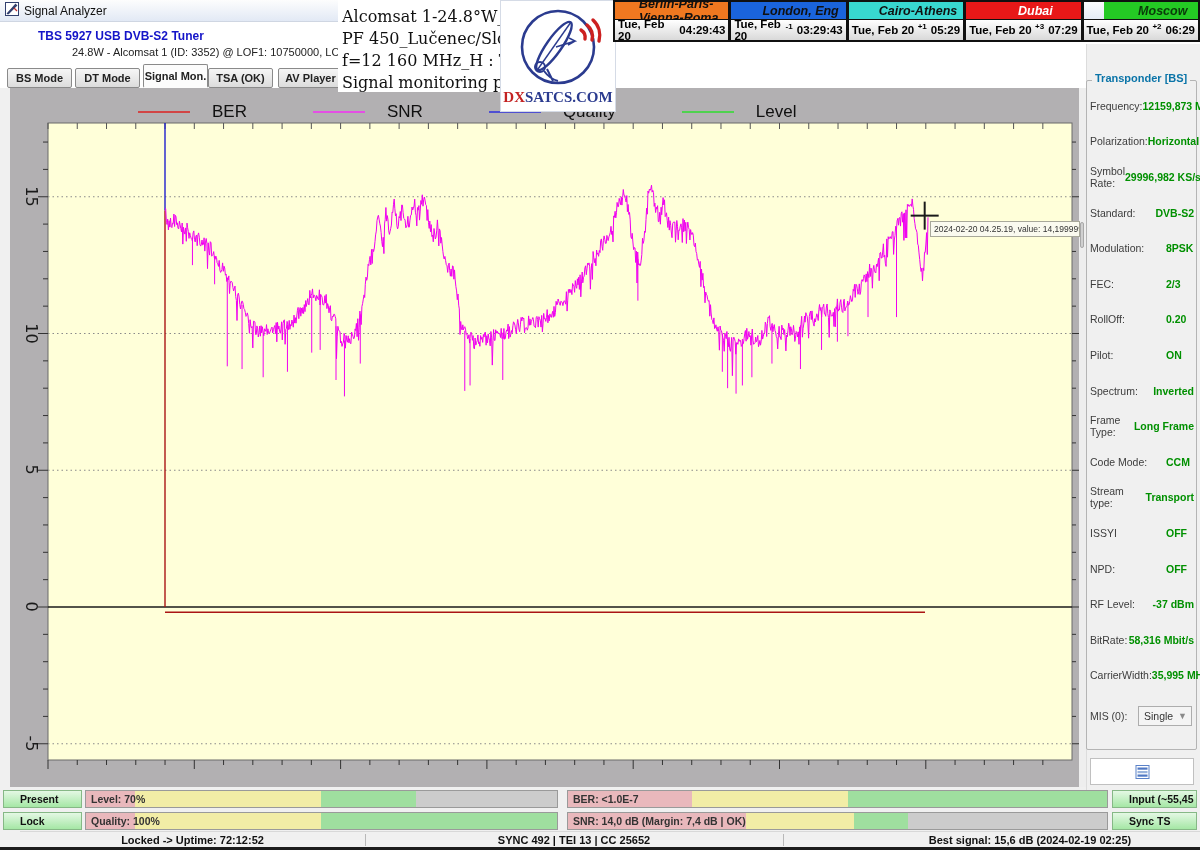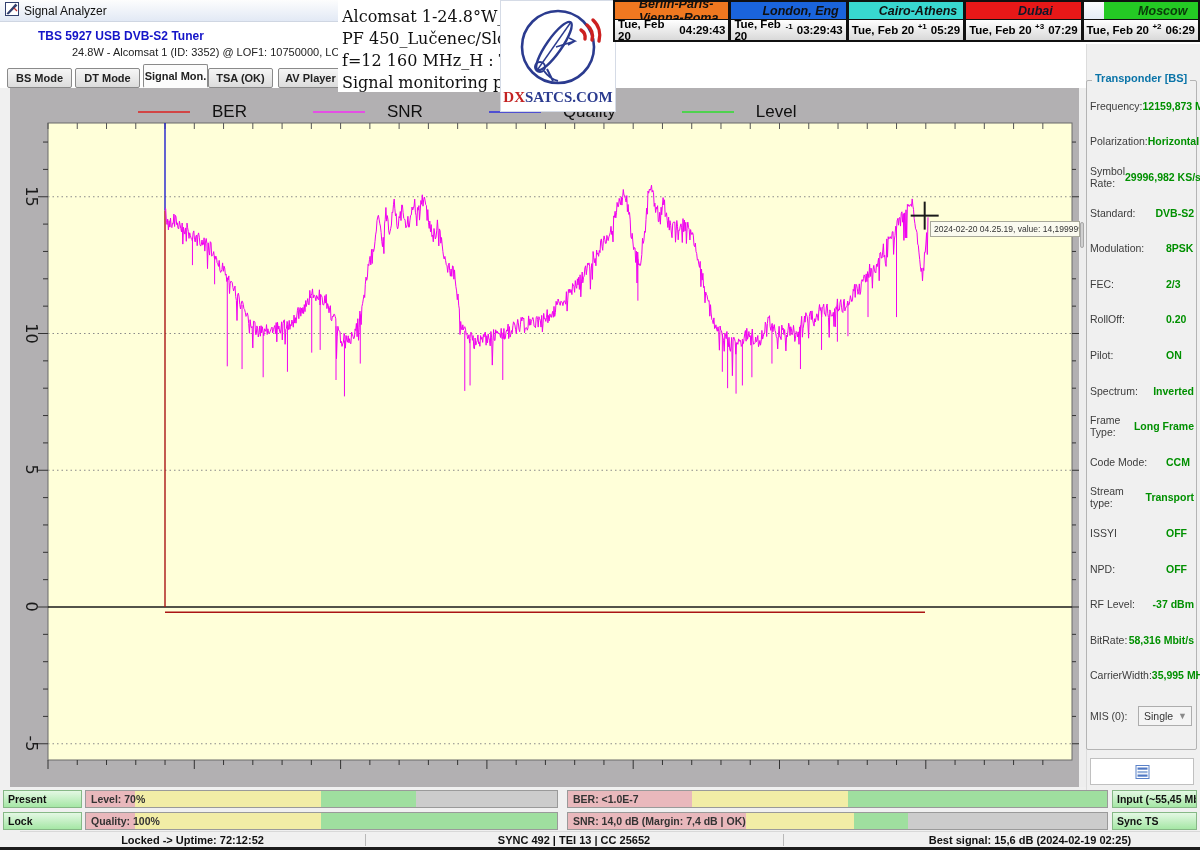--- a/index.html
+++ b/index.html
@@ -71,21 +71,21 @@
   .tooltip { position:absolute; left:920px; top:133px; width:150px; height:16px; background:#fafaef;
     border:1px solid #a8a89a; font-size:8.5px; color:#333; line-height:14px; padding-left:3px;
     white-space:nowrap; overflow:hidden; z-index:9; }
 
   
   .splitter { left:1079px; top:88px; width:7px; height:699px; background:#eeeeee; }
   .split-handle { position:absolute; left:1px; top:134px; width:4px; height:26px; background:#d0d0d0; border:1px solid #a8a8a8; border-radius:2px; }
 
   
   .badge { height:18px; background:linear-gradient(#e4f8e4,#a5e7a5); border:1px solid #86b886;
-    font-size:10.5px; font-weight:bold; color:#111; display:flex; align-items:center; padding-left:4px; white-space:nowrap; overflow:hidden; }
+    font-size:10.5px; font-weight:bold; color:#111; display:flex; align-items:center; padding-left:16px; white-space:nowrap; overflow:hidden; }
   .meter { height:18px; border:1px solid #9a9a9a; font-size:10.5px; font-weight:bold; color:#333;
     display:flex; align-items:center; padding-left:5px; white-space:nowrap; overflow:hidden; }
 
   
   .statusbar { left:0; top:831px; width:1200px; height:16px; background:#f0f0f0; border-top:1px solid #d8d8d8;margin-left:20px; }
   .sb-sec { position:absolute; top:0; height:16px; display:flex; align-items:center; justify-content:center;
     font-size:11px; font-weight:600; color:#111; }
   .sb-div { position:absolute; top:2px; width:1px; height:12px; background:#b8b8b8; }
   .grip { position:absolute; right:2px; top:3px; width:12px; height:12px;
     background:repeating-linear-gradient(135deg,transparent 0 3px,#9a9a9a 3px 5px); }
@@ -350,21 +350,21 @@
     </div>
     <div class="clock">
       <div class="chead" style="background: rgb(56, 216, 208); color: rgb(16, 16, 16);">Cairo-Athens</div>
       <div class="ctime">
         <span class="cdate">Tue, Feb 20</span>
         <span class="coff">+1</span>
         <span class="ctm">05:29</span>
       </div>
     </div>
     <div class="clock">
-      <div class="chead" style="background: rgb(232, 24, 24); color: #0f172a;">Dubai</div>
+      <div class="chead" style="background: rgb(232, 24, 24); color: #ffffff;">Dubai</div>
       <div class="ctime">
         <span class="cdate">Tue, Feb 20</span>
         <span class="coff">+3</span>
         <span class="ctm">07:29</span>
       </div>
     </div>
     <div class="clock">
       <div class="chead" style="background: rgb(36, 202, 36); color: rgb(10, 58, 10); margin-left: 20px;">Moscow</div>
       <div class="ctime">
         <span class="cdate">Tue, Feb 20</span>

